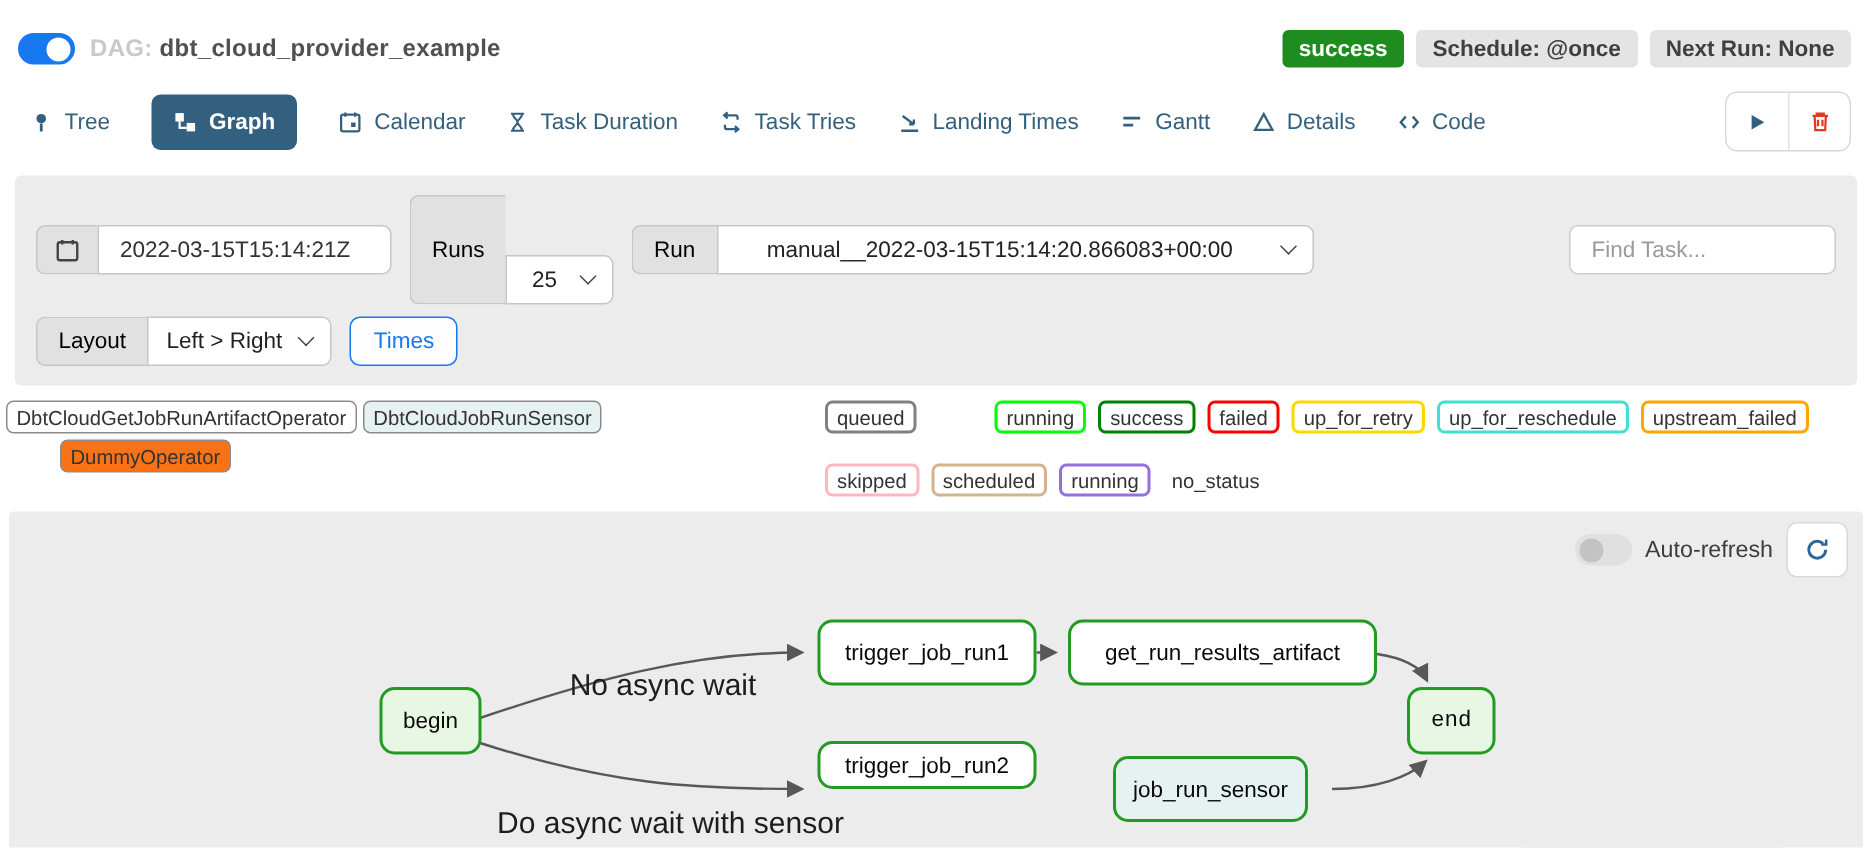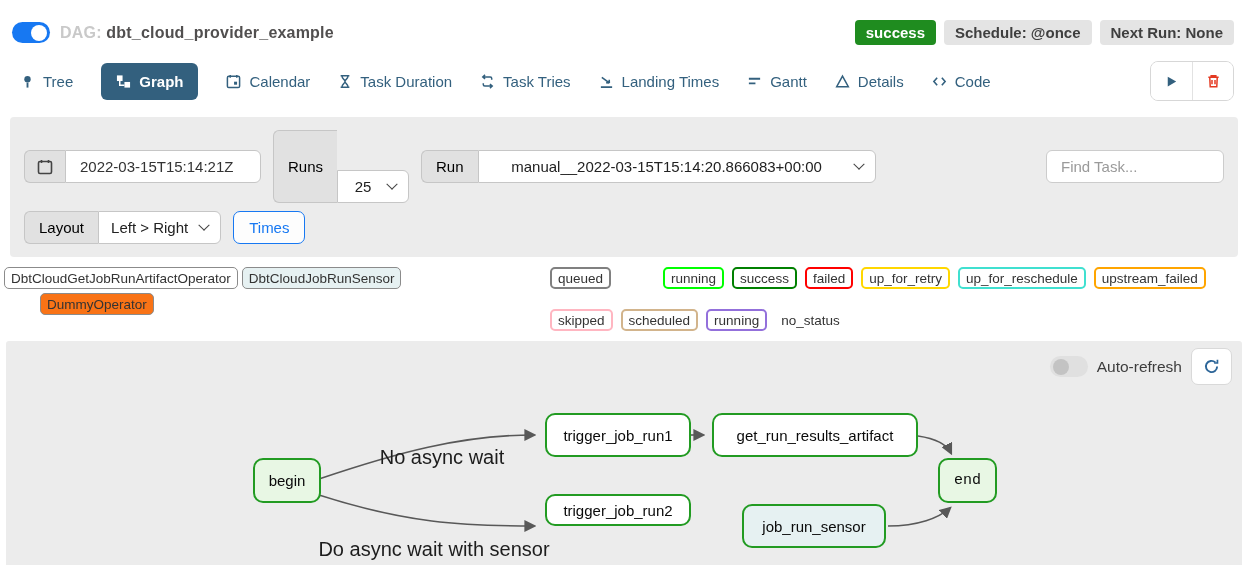--- a/index.html
+++ b/index.html
@@ -270,21 +270,21 @@
     <g fill="none" stroke="#585858" stroke-width="1.6">
       <path d="M313,138 C390,112 455,94 528,94" marker-end="url(#arrow)"></path>
       <path d="M313,154 C400,182 455,185 528,185" marker-end="url(#arrow)"></path>
       <path d="M685,94 L697,94" marker-end="url(#arrow)"></path>
       <path d="M912,95 C932,98 941,104 945,112" marker-end="url(#arrow)"></path>
       <path d="M882,185 C912,185 933,177 944,167" marker-end="url(#arrow)"></path>
     </g>
   </svg>
 
   <div class="elabel" style="left:436px; top:105px;">No async wait</div>
-  <div class="elabel" style="left:428px; top:197px;text-align:right;">Do async wait with sensor</div>
+  <div class="elabel" style="left:441px; top:197px;text-align:right;">Do async wait with sensor</div>
 
   <div class="gnode" style="left: 247px; top: 117px; width: 68px; height: 45px; background: rgb(232, 247, 228);">begin</div>
   <div class="gnode" style="left: 539px; top: 72px; width: 146px; height: 44px; background: rgb(255, 255, 255);">trigger_job_run1</div>
   <div class="gnode" style="left: 706px; top: 72px; width: 206px; height: 44px; background: rgb(255, 255, 255);">get_run_results_artifact</div>
   <div class="gnode" style="left: 539px; top: 153px; width: 146px; height: 32px; background: rgb(255, 255, 255);">trigger_job_run2</div>
-  <div class="gnode" style="left: 736px; top: 163px; width: 144px; height: 44px; background: rgb(230, 241, 242);">job_run_sensor</div>
+  <div class="gnode" style="left: 736px; top: 163px; width: 130px; height: 44px; background: rgb(230, 241, 242);">job_run_sensor</div>
   <div class="gnode" style="left: 932px; top: 117px; width: 59px; height: 45px; background: rgb(232, 247, 228); font-family: Liberation Mono, monospace;">end</div>
 </section>
 
 </body></html>

